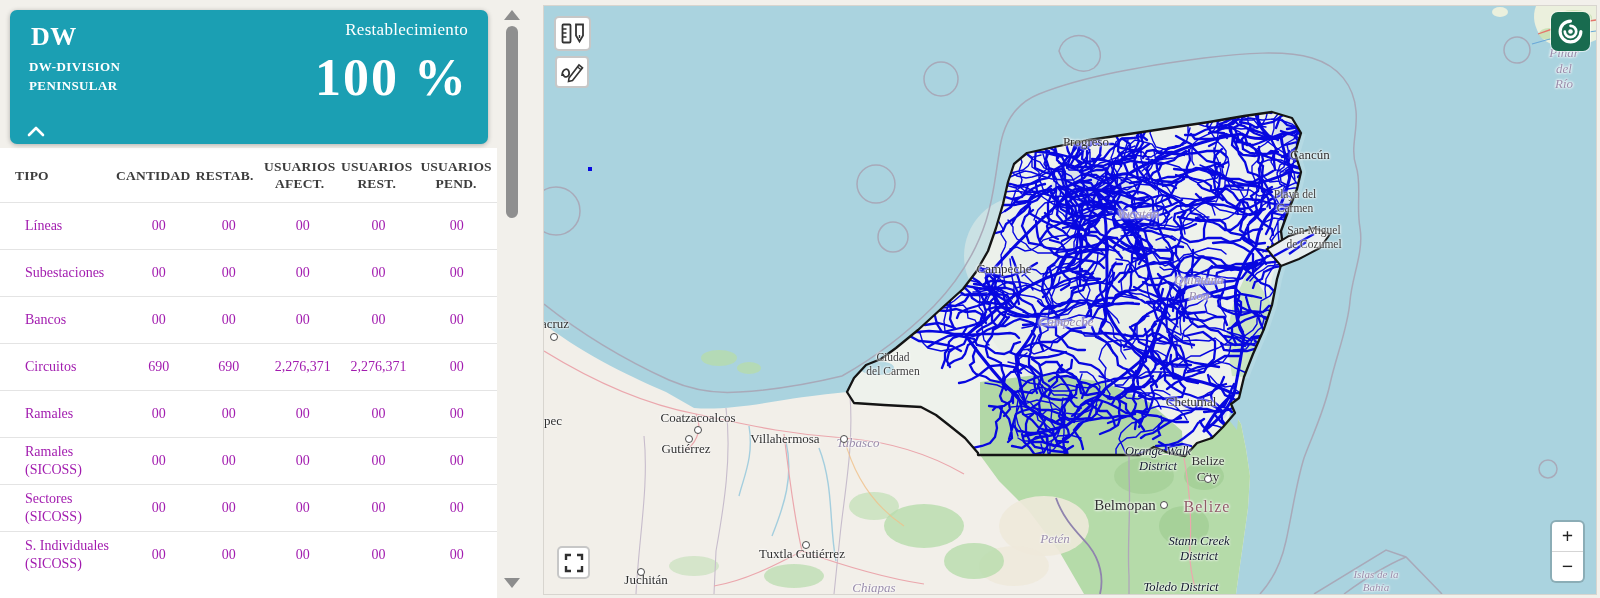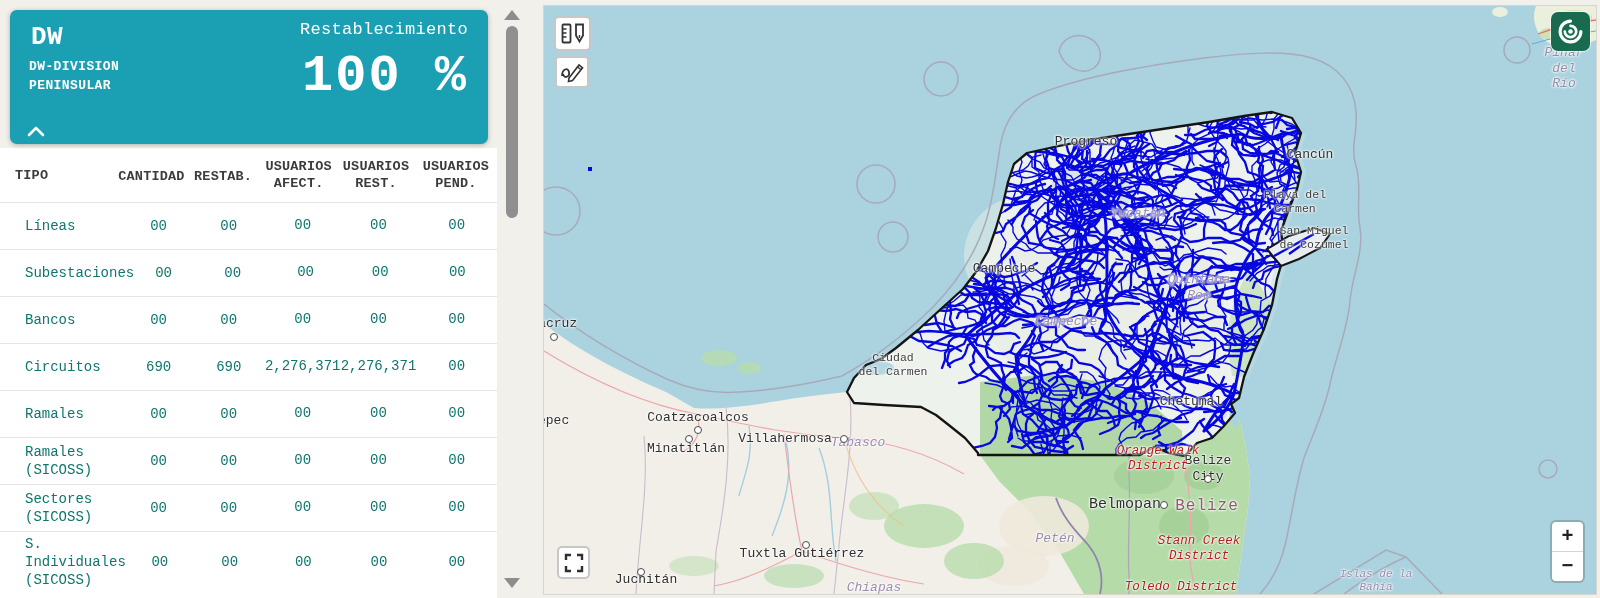--- a/index.html
+++ b/index.html
@@ -1,36 +1,36 @@
 <!DOCTYPE html>
 <html><head>
 <meta charset="utf-8">
 <style>
   html,body{margin:0;padding:0;}
   .stage{position:relative;width:1600px;height:598px;background:#f2f0eb;
-    font-family:Liberation Mono, monospace;overflow:hidden;}
+    font-family:Liberation Serif, serif;overflow:hidden;}
 
   
   .panel{position:absolute;left:0;top:0;width:497px;height:598px;background:#fff;}
   .panel-topband{position:absolute;left:0;top:0;width:497px;height:148px;background:#f2f0eb;}
   .card{position:absolute;left:10px;top:10px;width:478px;height:134px;background:#1b9fb3;
     border-radius:7px;box-shadow:0 1px 5px rgba(0,0,0,.28);color:#fff;}
   .card .code{position:absolute;left:21px;top:12px;font-size:26px;font-weight:bold;letter-spacing:.5px;}
   .card .division{position:absolute;left:19px;top:48px;width:160px;font-size:13px;font-weight:bold;
     line-height:1.45;letter-spacing:.4px;}
   .card .metric{position:absolute;right:20px;top:10px;text-align:right;margin-left:44px;}
   .card .metric-label{font-size:17px;letter-spacing:.3px;}
   .card .metric-value{font-size:52px;font-weight:800;letter-spacing:2px;margin-top:8px;}
   .card .chev{position:absolute;left:17px;bottom:7px;cursor:pointer;}
 
   .rtable{position:absolute;left:0;top:150px;width:497px;overflow:hidden;}
   .thead{display:flex;align-items:center;min-height:52px;padding-left:15px;
     font-size:13.5px;font-weight:bold;color:#3c3c3c;letter-spacing:.2px;}
   .trow{display:flex;align-items:center;min-height:40px;padding:3px 0 3px 25px;
-    border-top:1px solid #e4e4e4;font-size:14px;color:#0f766e;}
+    border-top:1px solid #e4e4e4;font-size:14px;color:#a21caf;}
   .c0{width:105px;line-height:1.3;}
   .c1{width:72px;text-align:center;}
   .c2{width:76px;text-align:center;}
   .c3{width:80px;text-align:center;line-height:1.25;}
   .c4{width:80px;text-align:center;line-height:1.25;}
   .c5{width:85px;text-align:center;line-height:1.25;}
 
   
   .vscroll{position:absolute;left:501px;top:4px;width:22px;height:590px;}
   .arr{position:absolute;left:3px;width:0;height:0;border-left:8px solid transparent;
@@ -44,21 +44,21 @@
   .map{position:absolute;left:543px;top:5px;width:1052px;height:588px;background:#aad3df;
     border:1px solid #d8d5cf;overflow:hidden;}
   .map svg.base{position:absolute;left:0;top:0;}
   .mlabel{position:absolute;transform:translate(-50%,-50%);white-space:pre-line;text-align:center;
     line-height:1.2;text-shadow:0 0 2px #fff,0 0 3px #fff,0 0 3px #fff;pointer-events:none;}
   .mlabel.city{font-size:13px;color:#2f2f2f;}
   .mlabel.city-lg{font-size:15px;color:#2f2f2f;}
   .mlabel.city-sm{font-size:11.5px;color:#3c3c3c;}
   .mlabel.state{font-size:13px;font-style:italic;color:#9a8dac;}
   .mlabel.state-sm{font-size:11px;font-style:italic;color:#9a8dac;}
-  .mlabel.district{font-size:12.5px;font-style:italic;color:#b91c1c;}
+  .mlabel.district{font-size:12.5px;font-style:italic;color:#0f172a;}
   .mlabel.country{font-size:16px;color:#8f5b66;letter-spacing:1px;}
   .mdot{position:absolute;width:6px;height:6px;border:1.6px solid #4a4a4a;border-radius:50%;
     background:#fff;transform:translate(-50%,-50%);}
 
   .map-btn{position:absolute;background:#fff;border:2px solid rgba(0,0,0,.22);border-radius:5px;
     display:flex;align-items:center;justify-content:center;cursor:pointer;box-sizing:border-box;}
   .btn-measure{left:10px;top:10px;width:37px;height:35px;}
   .btn-draw{left:11px;top:50px;width:34px;height:32px;border-radius:4px;}
   .btn-fullscreen{left:13px;bottom:15px;width:33px;height:33px;}
   .zoomctl{position:absolute;right:13px;bottom:13px;width:31px;background:#fff;
@@ -289,21 +289,21 @@
         <span class="mlabel city" style="left: 766px; top: 149px;">Cancún</span>
         <span class="mlabel city-sm" style="left: 751px; top: 196px;">Playa del
 Carmen</span>
         <span class="mlabel city-sm" style="left: 770px; top: 232px;">San Miguel
 de Cozumel</span>
         <span class="mlabel city" style="left: 460px; top: 263px;">Campeche</span>
         <span class="mlabel city-sm" style="left: 349px; top: 359px;">Ciudad
 del Carmen</span>
         <span class="mlabel city" style="left: 647px; top: 396px;">Chetumal</span>
         <span class="mlabel city" style="left: 154px; top: 412px;">Coatzacoalcos</span>
-        <span class="mlabel city" style="left: 142px; top: 443px;">Minatitlán</span>
+        <span class="mlabel city" style="left: 142px; top: 443px;">Gutiérrez</span>
         <span class="mlabel city" style="left: 241px; top: 433px;">Villahermosa</span>
         <span class="mlabel city" style="left: 258px; top: 548px;">Tuxtla Gutiérrez</span>
         <span class="mlabel city" style="left: 102px; top: 574px;">Juchitán</span>
         <span class="mlabel city" style="left: 2px; top: 318px;">Veracruz</span>
         <span class="mlabel city" style="left: -6px; top: 415px;">Tuxtepec</span>
         <span class="mlabel city-lg" style="left: 581px; top: 499px;">Belmopan</span>
         <span class="mlabel city" style="left: 664px; top: 463px;">Belize
 City</span>
         <span class="mlabel state" style="left: 594px; top: 208px;">Yucatán</span>
         <span class="mlabel state" style="left: 522px; top: 316px;">Campeche</span>

